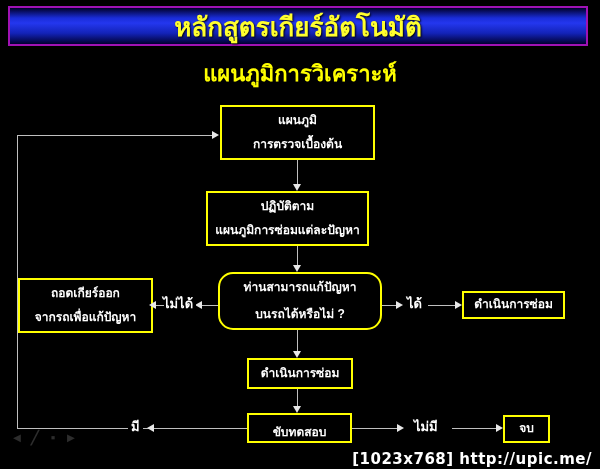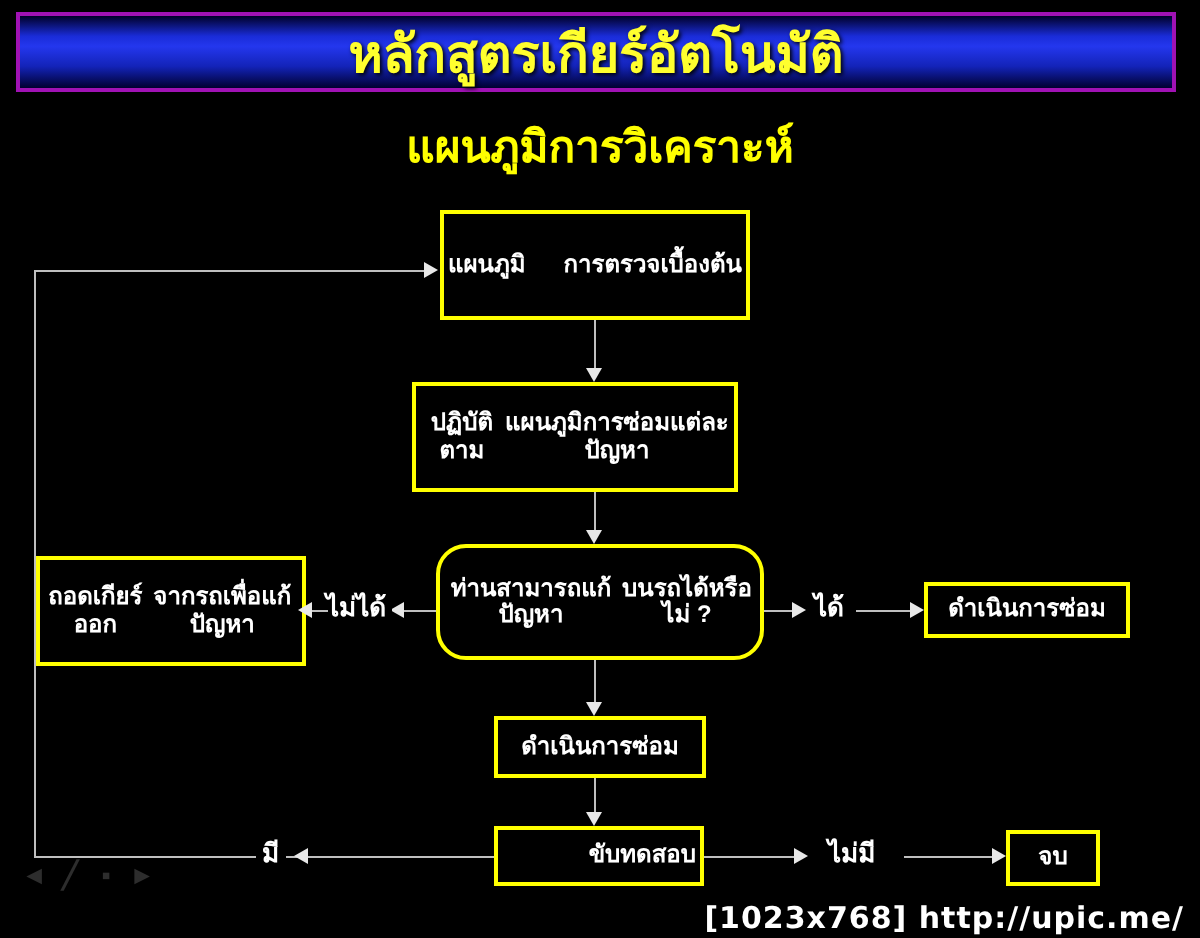--- a/index.html
+++ b/index.html
@@ -7,21 +7,21 @@
          font-family:"Liberation Sans",sans-serif;}
   .banner{position:absolute;left:8px;top:6px;width:580px;height:40px;
           border:2px solid #a012b4;box-sizing:border-box;
           background:linear-gradient(180deg,#000028 0%,#1a2cd8 28%,#2437ee 42%,#1323b8 70%,#000030 100%);
           display:flex;align-items:center;justify-content:center;}
   .banner span{color:#ffff2e;font-size:26px;font-weight:bold;text-shadow:1px 1px 2px #000;}
   .subtitle{position:absolute;left:0;top:56px;width:100%;text-align:center;
             color:#ffff00;font-size:22px;font-weight:bold;}
   .fbox{position:absolute;border:2px solid #ffff00;background:#000;color:#ffffff;
         font-weight:bold;font-size:12px;box-sizing:border-box;text-align:center;
-        display:flex;align-items:center;justify-content:space-between;
+        display:flex;flex-direction:column;align-items:center;justify-content:space-between;
         padding:7px 2px;line-height:1.1;}
   .fbox.one{justify-content:center;padding:2px;}
   .hline,.vline{position:absolute;background:#bfbfbf;}
   .hline{height:1px;}
   .vline{width:1px;}
   .ah{position:absolute;width:0;height:0;}
   .ah-down{border-left:4px solid transparent;border-right:4px solid transparent;border-top:7px solid #e8e8e8;}
   .ah-left{border-top:4px solid transparent;border-bottom:4px solid transparent;border-right:7px solid #e8e8e8;}
   .ah-right{border-top:4px solid transparent;border-bottom:4px solid transparent;border-left:7px solid #e8e8e8;}
   .edge-label{position:absolute;color:#ffffff;font-weight:bold;font-size:13px;

